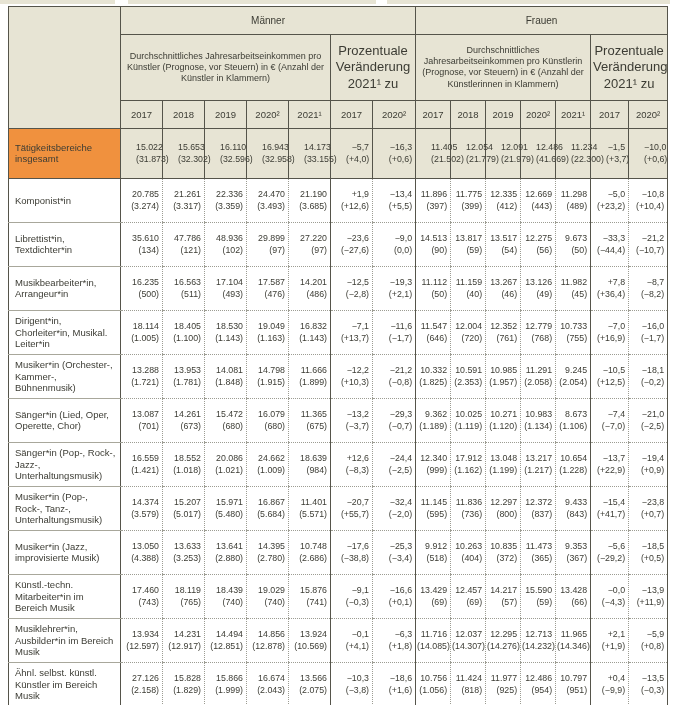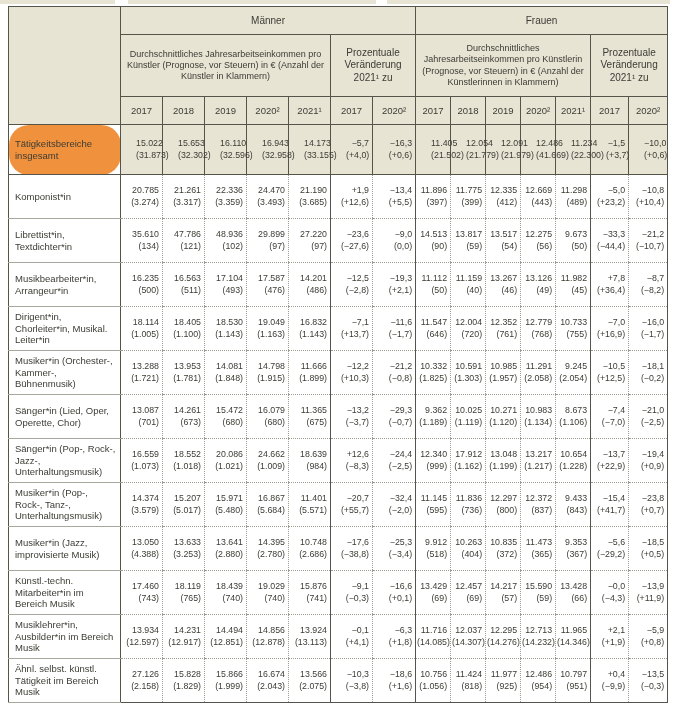--- a/index.html
+++ b/index.html
@@ -40,34 +40,33 @@
     border:1px solid var(--line-dark);
     font-weight:normal;color:var(--text-dark);
     text-align:center;vertical-align:middle;
     padding:8px 2px;
   }
   thead tr.h-gender{height:25px;}
   thead tr.h-desc{height:60px;}
   thead tr.h-years{height:24px;margin-top:13px;}
   .gender-h{font-size:10px;}
   .income-h{font-size:9px;line-height:1.25;}
-  .change-h{font-size:10px;line-height:1.25;}
+  .change-h{font-size:13px;line-height:1.25;}
   .year-h{font-size:9.5px;}
   th.corner{background:var(--header-bg);}
 
   tbody tr{height:44px;background:var(--row-bg);}
   tbody tr.hl{height:50px;}
 
   td.rowlabel{
     font-size:9.5px;line-height:1.2;text-align:left;vertical-align:middle;
     padding:3px 4px 3px 6px;
     border-right:1px solid var(--line-dark);
     border-bottom:1px solid var(--label-sep);
     color:var(--text-dark);
-    border-radius:20px;
   }
   tr.hl td.rowlabel{
     background:var(--highlight-orange);
     border-bottom:1px solid var(--line-dark);
   }
   td.datacell{
     font-size:8.8px;line-height:1.25;text-align:right;vertical-align:middle;
     padding:2px 3px 2px 1px;
     border-left:1px dotted var(--line-light);
     border-bottom:1px dotted var(--line-light);
@@ -462,21 +461,21 @@
         <td class="datacell">
           <div class="v">−21,2</div>
           <div class="s">(−0,8)</div>
         </td>
         <td class="datacell major">
           <div class="v">10.332</div>
           <div class="s">(1.825)</div>
         </td>
         <td class="datacell">
           <div class="v">10.591</div>
-          <div class="s">(1.303)</div>
+          <div class="s">(2.353)</div>
         </td>
         <td class="datacell">
           <div class="v">10.985</div>
           <div class="s">(1.957)</div>
         </td>
         <td class="datacell">
           <div class="v">11.291</div>
           <div class="s">(2.058)</div>
         </td>
         <td class="datacell">
@@ -548,21 +547,21 @@
         </td>
         <td class="datacell">
           <div class="v">−21,0</div>
           <div class="s">(−2,5)</div>
         </td>
       </tr>
       <tr>
         <td class="rowlabel">Sänger*in (Pop-, Rock-, Jazz-, Unterhaltungsmusik)</td>
         <td class="datacell major">
           <div class="v">16.559</div>
-          <div class="s">(1.073)</div>
+          <div class="s">(1.421)</div>
         </td>
         <td class="datacell">
           <div class="v">18.552</div>
           <div class="s">(1.018)</div>
         </td>
         <td class="datacell">
           <div class="v">20.086</div>
           <div class="s">(1.021)</div>
         </td>
         <td class="datacell">
@@ -800,21 +799,21 @@
         <td class="datacell">
           <div class="v">14.494</div>
           <div class="s">(12.851)</div>
         </td>
         <td class="datacell">
           <div class="v">14.856</div>
           <div class="s">(12.878)</div>
         </td>
         <td class="datacell">
           <div class="v">13.924</div>
-          <div class="s">(13.113)</div>
+          <div class="s">(10.569)</div>
         </td>
         <td class="datacell major">
           <div class="v">−0,1</div>
           <div class="s">(+4,1)</div>
         </td>
         <td class="datacell">
           <div class="v">−6,3</div>
           <div class="s">(+1,8)</div>
         </td>
         <td class="datacell major">
@@ -840,21 +839,21 @@
         <td class="datacell major">
           <div class="v">+2,1</div>
           <div class="s">(+1,9)</div>
         </td>
         <td class="datacell">
           <div class="v">−5,9</div>
           <div class="s">(+0,8)</div>
         </td>
       </tr>
       <tr>
-        <td class="rowlabel">Ähnl. selbst. künstl. Tätigkeit im Bereich Musik</td>
+        <td class="rowlabel">Ähnl. selbst. künstl. Künstler im Bereich Musik</td>
         <td class="datacell major">
           <div class="v">27.126</div>
           <div class="s">(2.158)</div>
         </td>
         <td class="datacell">
           <div class="v">15.828</div>
           <div class="s">(1.829)</div>
         </td>
         <td class="datacell">
           <div class="v">15.866</div>

